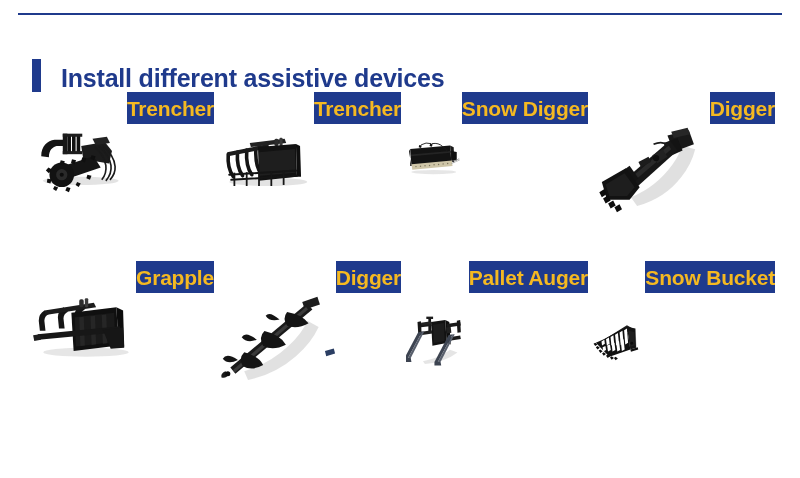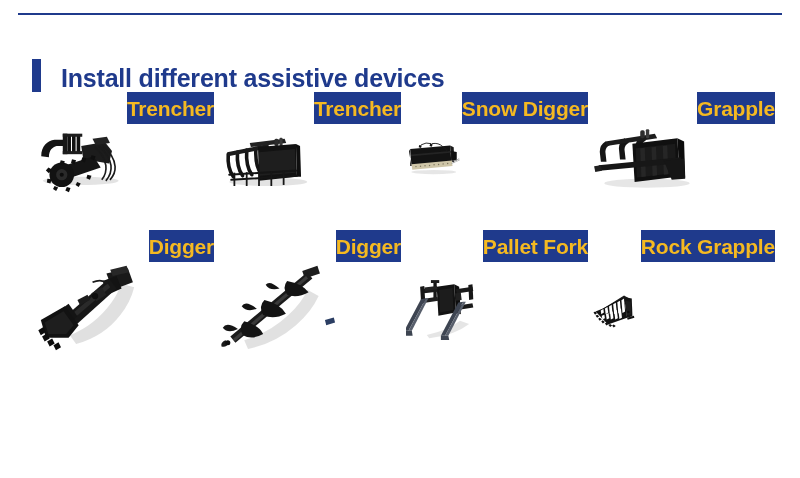--- a/index.html
+++ b/index.html
@@ -210,48 +210,20 @@
           <path d="M122 32 q12 6 16 18" stroke="#1a1a1a" stroke-width="3" fill="none"></path>
           <path d="M152 80 q14 -2 24 -8" stroke="#8f8f8f" stroke-width="2.4" fill="none"></path>
           <path d="M150 88 L178 76" stroke="#9a9a9a" stroke-width="2" fill="none"></path>
         </svg>
       </div>
       <div class="label-bar">
         <span class="label-text">Snow Digger</span>
       </div>
     </div>
 
-    <div class="cell row1">
-      <div class="thumb">
-        <svg viewBox="0 0 185 129" xmlns="http://www.w3.org/2000/svg">
-          <ellipse cx="96" cy="112" rx="76" ry="8" fill="#dcdcdc" opacity="0.7"></ellipse>
-          <path d="M22 38 q-10 6 -10 18 L14 74 L24 74 L22 56 q0 -8 8 -12 Z" fill="#151515"></path>
-          <path d="M56 32 q-10 6 -10 18 L48 70 L58 70 L56 52 q0 -8 8 -12 Z" fill="#151515"></path>
-          <path d="M86 28 q-10 6 -10 18 L78 66 L88 66 L86 48 q0 -8 8 -12 Z" fill="#151515"></path>
-          <path d="M22 38 L110 24 L114 32 L24 46 Z" fill="#1c1c1c"></path>
-          <rect x="84" y="18" width="8" height="14" rx="3" fill="#2e2e2e"></rect>
-          <rect x="94" y="16" width="6" height="16" rx="2" fill="#3c3c3c"></rect>
-          <path d="M70 42 L150 32 L154 100 L74 110 Z" fill="#101010"></path>
-          <path d="M76 50 L146 42 L148 94 L78 102 Z" fill="#1a1a1a"></path>
-          <g fill="#262626">
-            <path d="M84 50 L92 49 L94 100 L86 101 Z"></path>
-            <path d="M104 48 L112 47 L114 98 L106 99 Z"></path>
-            <path d="M124 46 L132 45 L134 96 L126 97 Z"></path>
-          </g>
-          <path d="M150 32 L162 38 L164 102 L154 100 Z" fill="#0c0c0c"></path>
-          <path d="M10 80 L156 66 L158 76 L12 90 Z" fill="#171717"></path>
-          <path d="M2 82 L14 80 L16 90 L4 92 Z" fill="#1f1f1f"></path>
-          <path d="M126 72 L162 68 L164 104 L140 106 Z" fill="#161616"></path>
-        </svg>
-      </div>
-      <div class="label-bar">
-        <span class="label-text">Grapple</span>
-      </div>
-    </div>
-
     <div class="cell row2">
       <div class="thumb">
         <svg viewBox="0 0 185 160" xmlns="http://www.w3.org/2000/svg">
           <path d="M60 120 q40 -16 66 -52 q12 -16 14 -30 l22 6 q-6 24 -22 44 q-26 34 -70 46 Z" fill="#d8d8d8" opacity="0.8"></path>
           <path d="M118 22 L152 14 L160 36 L128 48 Z" fill="#191919"></path>
           <path d="M124 16 L150 10 L154 20 L128 26 Z" fill="#272727"></path>
           <path d="M112 34 L134 26 L142 46 L120 56 Z" fill="#131313"></path>
           <path d="M44 98 L122 30 L134 46 L56 116 Z" fill="#171717"></path>
           <path d="M52 96 L120 38 L124 44 L56 102 Z" fill="#2a2a2a"></path>
           <path d="M94 54 L110 44 L118 56 L102 66 Z" fill="#222"></path>
@@ -264,20 +236,48 @@
             <path d="M16 122 l8 -5 4 8 -8 5z"></path>
             <path d="M24 130 l8 -5 4 8 -8 5z"></path>
             <path d="M34 136 l8 -5 4 8 -8 5z"></path>
           </g>
           <path d="M72 64 L88 56 L92 64 L76 72 Z" fill="#1c1c1c"></path>
           <path d="M96 36 q14 -6 24 2" stroke="#1a1a1a" stroke-width="3" fill="none"></path>
         </svg>
       </div>
       <div class="label-bar">
         <span class="label-text">Digger</span>
+      </div>
+    </div>
+
+    <div class="cell row1">
+      <div class="thumb">
+        <svg viewBox="0 0 185 129" xmlns="http://www.w3.org/2000/svg">
+          <ellipse cx="96" cy="112" rx="76" ry="8" fill="#dcdcdc" opacity="0.7"></ellipse>
+          <path d="M22 38 q-10 6 -10 18 L14 74 L24 74 L22 56 q0 -8 8 -12 Z" fill="#151515"></path>
+          <path d="M56 32 q-10 6 -10 18 L48 70 L58 70 L56 52 q0 -8 8 -12 Z" fill="#151515"></path>
+          <path d="M86 28 q-10 6 -10 18 L78 66 L88 66 L86 48 q0 -8 8 -12 Z" fill="#151515"></path>
+          <path d="M22 38 L110 24 L114 32 L24 46 Z" fill="#1c1c1c"></path>
+          <rect x="84" y="18" width="8" height="14" rx="3" fill="#2e2e2e"></rect>
+          <rect x="94" y="16" width="6" height="16" rx="2" fill="#3c3c3c"></rect>
+          <path d="M70 42 L150 32 L154 100 L74 110 Z" fill="#101010"></path>
+          <path d="M76 50 L146 42 L148 94 L78 102 Z" fill="#1a1a1a"></path>
+          <g fill="#262626">
+            <path d="M84 50 L92 49 L94 100 L86 101 Z"></path>
+            <path d="M104 48 L112 47 L114 98 L106 99 Z"></path>
+            <path d="M124 46 L132 45 L134 96 L126 97 Z"></path>
+          </g>
+          <path d="M150 32 L162 38 L164 102 L154 100 Z" fill="#0c0c0c"></path>
+          <path d="M10 80 L156 66 L158 76 L12 90 Z" fill="#171717"></path>
+          <path d="M2 82 L14 80 L16 90 L4 92 Z" fill="#1f1f1f"></path>
+          <path d="M126 72 L162 68 L164 104 L140 106 Z" fill="#161616"></path>
+        </svg>
+      </div>
+      <div class="label-bar">
+        <span class="label-text">Grapple</span>
       </div>
     </div>
 
     <div class="cell row2">
       <div class="thumb">
         <svg viewBox="0 0 185 160" xmlns="http://www.w3.org/2000/svg">
           <path d="M40 128 q40 -12 70 -40 q22 -20 30 -40 l18 10 q-12 26 -36 46 q-32 28 -76 38 Z" fill="#d9d9d9" opacity="0.8"></path>
           <path d="M132 18 L156 10 L160 22 L136 30 Z" fill="#1d1d1d"></path>
           <path d="M18 122 L140 20 L148 30 L26 132 Z" fill="#1b1b1b"></path>
           <path d="M22 126 L138 26 L141 30 L25 130 Z" fill="#3a3a3a"></path>
@@ -316,21 +316,21 @@
           <path d="M36 54 L48 52 L6 130 L-4 130 Z" fill="#3d4451"></path>
           <path d="M48 52 L54 52 L14 130 L6 130 Z" fill="#585f6c"></path>
           <path d="M-4 130 L14 130 L16 142 L-4 142 Z" fill="#3d4451"></path>
           <path d="M126 62 L138 60 L94 142 L84 142 Z" fill="#3d4451"></path>
           <path d="M138 60 L144 60 L102 142 L94 142 Z" fill="#585f6c"></path>
           <path d="M84 142 L102 142 L104 152 L84 152 Z" fill="#3d4451"></path>
           <path d="M118 40 L132 38 L134 56 L120 58 Z" fill="#202020"></path>
         </svg>
       </div>
       <div class="label-bar">
-        <span class="label-text">Pallet Fork</span>
+        <span class="label-text">Pallet Auger</span>
       </div>
     </div>
 
     <div class="cell row2">
       <div class="thumb">
         <svg viewBox="0 0 185 160" xmlns="http://www.w3.org/2000/svg">
           <path d="M126 72 L152 66 L156 104 L130 112 Z" fill="#d6d6d6" opacity="0.8"></path>
           <path d="M34 78 L120 24 L140 36 L56 94 Z" fill="#181818"></path>
           <path d="M38 78 L120 28 L132 34 L52 88 Z" fill="#2b2b2b"></path>
           <path d="M10 86 L38 74 L120 30 L132 110 L58 136 Z" fill="#111"></path>
@@ -356,18 +356,18 @@
             <path d="M66 134 l-6 4 6 8 8 -6z"></path>
             <path d="M80 136 l-6 4 6 8 8 -6z"></path>
           </g>
           <path d="M120 30 L150 36 L152 104 L132 110 Z" fill="#141414"></path>
           <path d="M126 44 L146 48 L148 96 L130 100 Z" fill="#1e1e1e"></path>
           <circle cx="137" cy="88" r="5" fill="#0b0b0b"></circle>
           <path d="M132 110 L158 102 L160 110 L134 118 Z" fill="#101010"></path>
         </svg>
       </div>
       <div class="label-bar">
-        <span class="label-text">Rock Grapple</span>
+        <span class="label-text">Snow Bucket</span>
       </div>
     </div>
 
   </div>
 </div>
 
 </body></html>

